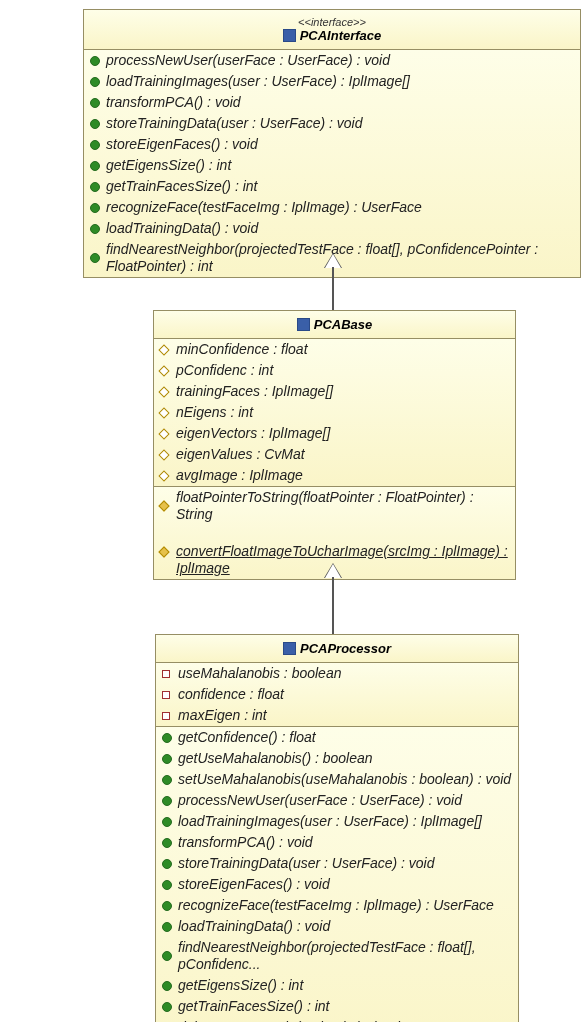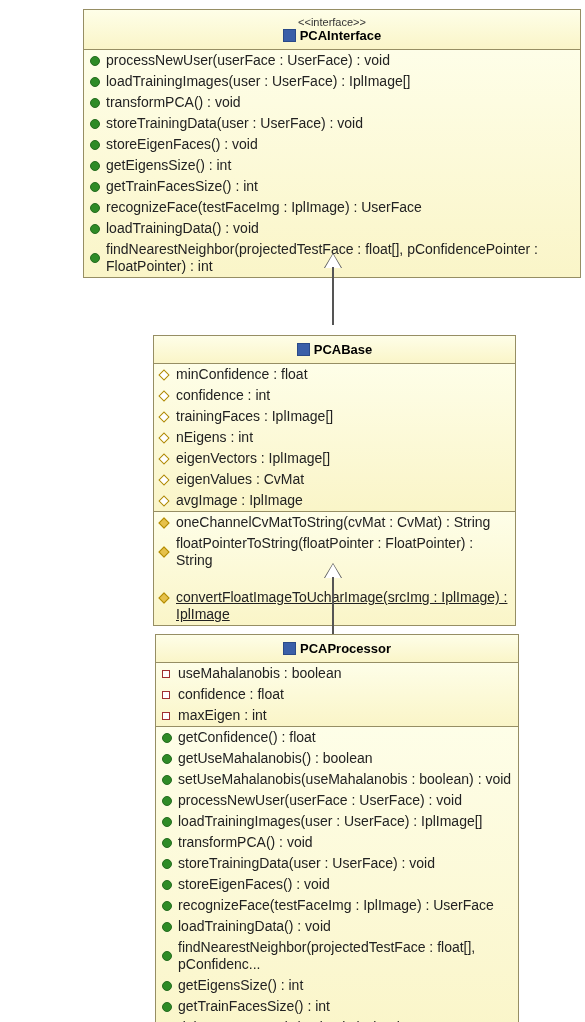--- a/index.html
+++ b/index.html
@@ -15,20 +15,21 @@
   width: 585px;
   height: 1022px;
 }
 .class-box {
   position: absolute;
   border: 1px solid #968e64;
   background: #fafad2;
 }
 .compartment {
   border-bottom: 1px solid #968e64;
+  font-style: italic;
 }
 .compartment:last-child { border-bottom: none; }
 .header {
   text-align: center;
   padding: 6px 4px;
   background: linear-gradient(to bottom, #fcfce8, #f6f3c0);
 }
 .stereo {
   font-size: 11px;
   color: #333;
@@ -161,34 +162,34 @@
           <span class="bullet pub"></span>
           <span>findNearestNeighbor(projectedTestFace : float[], pConfidencePointer : FloatPointer) : int</span>
         </div>
       </div>
   </div>
 
   <div class="arrowhead-outline" style="left:324px; top:253px;"></div>
   <div class="arrowhead" style="left:325px; top:254px;"></div>
   <div class="connector" style="left:332px; top:267px; width:2px; height:58px;"></div>
 
-  <div class="class-box" style="left:153px; top:335px; width:361px;">
+  <div class="class-box" style="left:153px; top:310px; width:361px;">
     <div class="compartment header lighter">
       <div class="classname">
         <span class="class-icon"></span><span>PCABase</span>
       </div>
     </div>
     <div class="compartment lighter" id="base-attrs">
         <div class="row">
           <span class="bullet prot"></span>
           <span>minConfidence : float</span>
         </div>
         <div class="row">
           <span class="bullet prot"></span>
-          <span>confidence : int</span>
+          <span>pConfidenc : int</span>
         </div>
         <div class="row">
           <span class="bullet prot"></span>
           <span>trainingFaces : IplImage[]</span>
         </div>
         <div class="row">
           <span class="bullet prot"></span>
           <span>nEigens : int</span>
         </div>
         <div class="row">
@@ -198,24 +199,20 @@
         <div class="row">
           <span class="bullet prot"></span>
           <span>eigenValues : CvMat</span>
         </div>
         <div class="row">
           <span class="bullet prot"></span>
           <span>avgImage : IplImage</span>
         </div>
       </div>
     <div class="compartment lighter" id="base-methods">
-        <div class="row">
-          <span class="bullet prot-fill"></span>
-          <span>oneChannelCvMatToString(cvMat : CvMat) : String</span>
-        </div>
         <div class="row">
           <span class="bullet prot-fill"></span>
           <span>floatPointerToString(floatPointer : FloatPointer) : String</span>
         </div>
         <div class="row">
           <span class="bullet prot-fill"></span>
           <span class="underline">convertFloatImageToUcharImage(srcImg : IplImage) : IplImage</span>
         </div>
       </div>
   </div>

